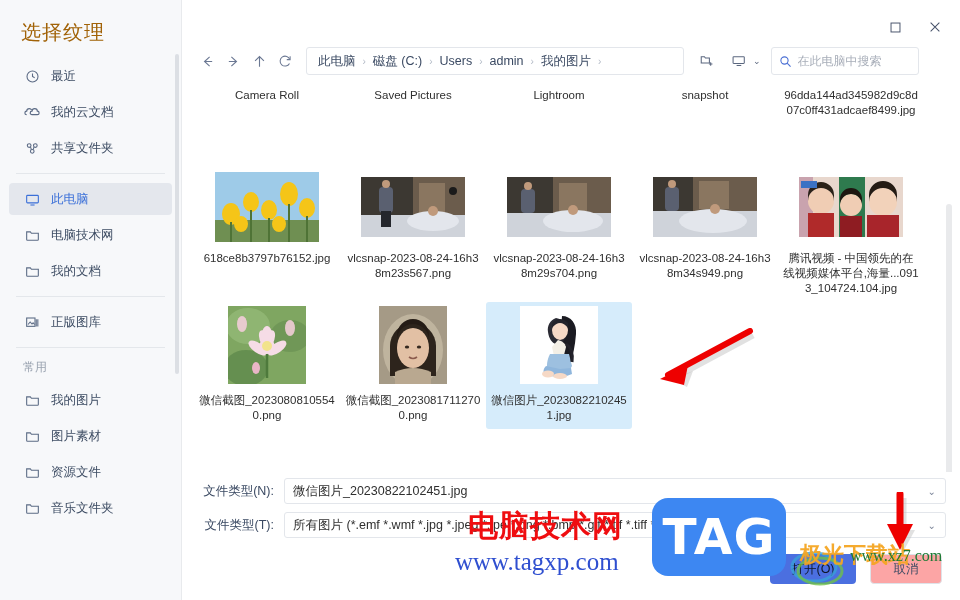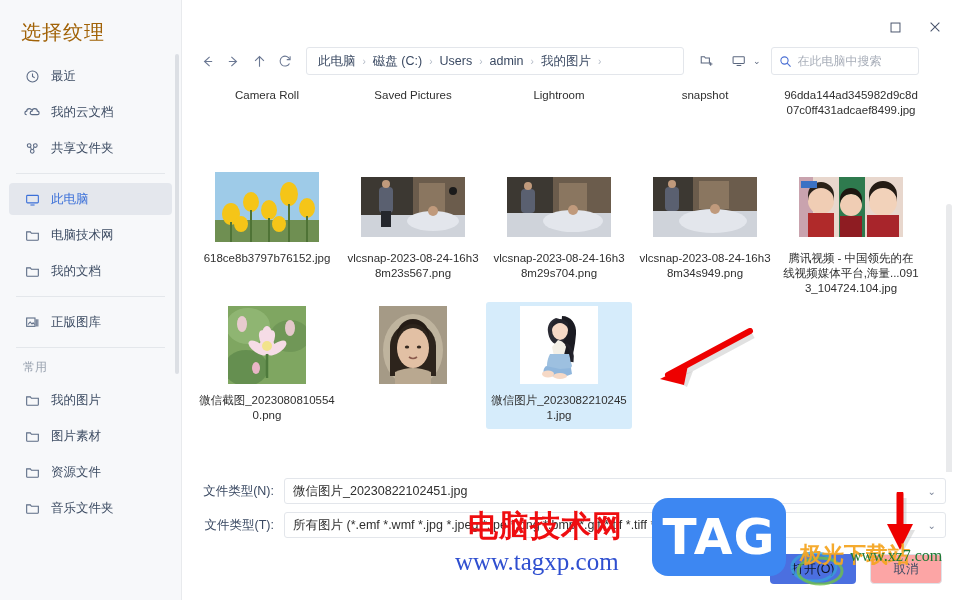--- a/index.html
+++ b/index.html
@@ -693,20 +693,21 @@
               <ellipse cx="34" cy="44" rx="30" ry="36" fill="#bfb49e"></ellipse>
               <path d="M11 40a23 23 0 0 1 46 0v30H11z" fill="#2d241c"></path>
               <ellipse cx="34" cy="42" rx="16" ry="20" fill="#e2c0a4"></ellipse>
               <path d="M18 34a16 16 0 0 1 32 0v-5a16 16 0 0 0-32 0z" fill="#241b15"></path>
               <ellipse cx="28" cy="41" rx="2.2" ry="1.6" fill="#35281f"></ellipse>
               <ellipse cx="40" cy="41" rx="2.2" ry="1.6" fill="#35281f"></ellipse>
               <path d="M30 51q4 3 8 0" stroke="#8a5a4c" stroke-width="1.6" fill="none"></path>
               <path d="M16 66q18 -8 36 0v12H16z" fill="#b9a890"></path>
             </svg>
           </div>
+          <div class="fname cn">微信截图_20230817112700.png</div>
         </div>
 
         <div class="cell selected">
           <div class="thumb sq" style="background:#fff;">
             <svg class="pic" width="74" height="74" viewBox="0 0 74 74">
               <rect width="74" height="74" fill="#ffffff"></rect>
               <path d="M40 8c9 0 15 8 14 18-1 12-3 22-6 30-2 6-8 8-12 6" fill="#1b1b22"></path>
               <path d="M34 10c-6 2-9 8-8 14 1 7 4 11 8 12 5 1 9-3 10-9 1-7-2-16-10-17z" fill="#2a2a33"></path>
               <ellipse cx="38" cy="22" rx="8" ry="10" fill="#f6d9c6"></ellipse>
               <path d="M30 20q8-10 16 0v-5q-8-8-16 0z" fill="#23232b"></path>

